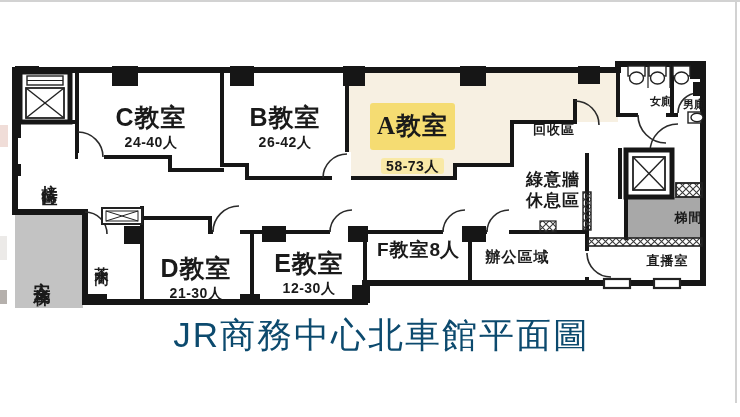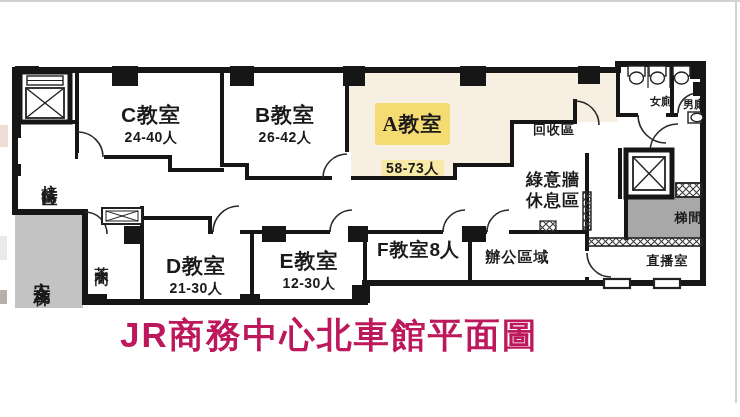--- a/index.html
+++ b/index.html
@@ -2,30 +2,30 @@
 <html style="--highlight-strong: #F5DC72; --highlight-light: #F9E9A6; --room-a-fill: #F7F0E2; --stair-gray-light: #C3C3C3; --stair-gray-dark: #A8A8A8; --wall: #161616;"><head>
 <meta charset="utf-8">
 <style>
   html,body{margin:0;padding:0;background:#fff;}
   #stage{
     position:relative;width:740px;height:417px;background:#fff;overflow:hidden;
     font-family:"Liberation Sans","DejaVu Sans",sans-serif;color:#1a1a1a;
   }
   #plan-svg{position:absolute;left:0;top:0;}
   .lbl{position:absolute;text-align:center;line-height:1.15;white-space:nowrap;}
-  .room-name{font-size:21px;font-weight:700;letter-spacing:1px;}
+  .room-name{font-size:25px;font-weight:700;letter-spacing:1px;}
   .room-cap{font-size:14px;font-weight:600;margin-top:2px;letter-spacing:.5px;}
   .vtext{writing-mode:vertical-rl;text-orientation:upright;letter-spacing:3px;font-weight:700;}
   .hl-strong{background:var(--highlight-strong,#F5DC72);padding:9px 7px;border-radius:3px;display:inline-block;font-family:Liberation Serif, serif;}
   .hl-light{background:var(--highlight-light,#F9E9A6);padding:0 5px;border-radius:3px;display:inline-block;}
   .small-lbl{font-size:13px;font-weight:700;letter-spacing:1px;padding-left:23px;}
   .tiny-lbl{font-size:11px;font-weight:700;letter-spacing:0;}
   #title{
-    position:absolute;left:120px;top:312px;width:470px;text-align:left;
-    font-size:35px;font-weight:700;letter-spacing:2px;color:#be185d;
+    position:absolute;left:120px;top:312px;width:470px;text-align:right;
+    font-size:35px;font-weight:400;letter-spacing:2px;color:#0c4a6e;
   }
   .frame-line{position:absolute;background:#d2d2d2;}
 </style>
 </head>
 <body>
 
 <div id="stage">
 
   <svg id="plan-svg" width="740" height="417" viewBox="0 0 740 417">
     <defs>
@@ -157,21 +157,21 @@
     <div class="room-cap">24-40人</div>
   </div>
 
   <div class="lbl" style="left:225px;top:103px;width:120px;">
     <div class="room-name">B教室</div>
     <div class="room-cap">26-42人</div>
   </div>
 
   <div class="lbl" style="left:350px;top:103px;width:125px;">
     <div><span class="room-name hl-strong">A教室</span></div>
-    <div style="margin-top:13px;"><span class="room-cap hl-light">58-73人</span></div>
+    <div style="margin-top:6px;"><span class="room-cap hl-light">58-73人</span></div>
   </div>
 
   <div class="lbl small-lbl" style="left:510px;top:123px;width:60px;text-align:left;">回收區</div>
 
   <div class="lbl" style="left:512px;top:169px;width:82px;font-size:17px;font-weight:700;letter-spacing:1px;line-height:1.25;">
     <div>綠意牆</div>
     <div>休息區</div>
   </div>
 
   <div class="lbl tiny-lbl" style="left:640px;top:95px;width:42px;">女廁</div>

